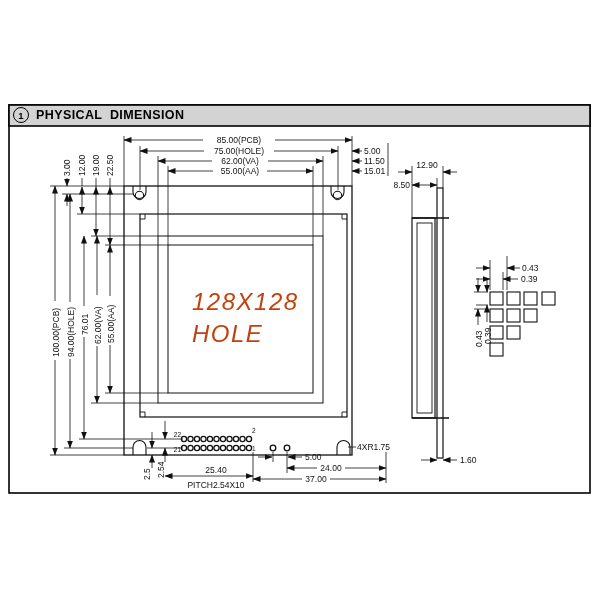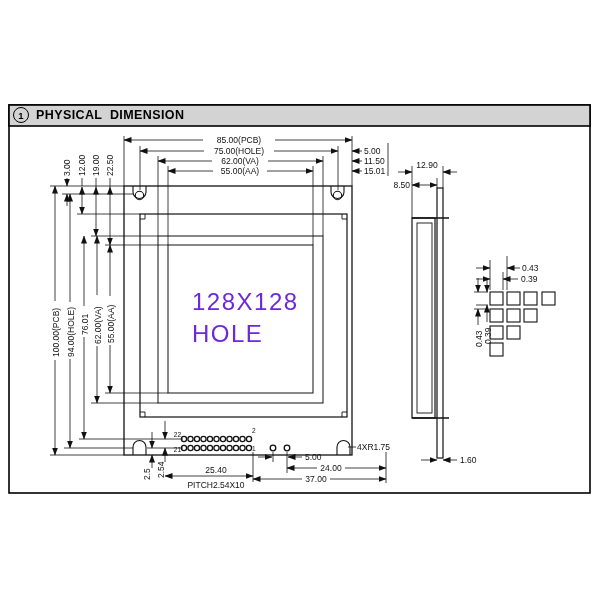--- a/index.html
+++ b/index.html
@@ -6,21 +6,21 @@
   #stage{position:relative;width:600px;height:600px;background:#ffffff;overflow:hidden;
          font-family:"Liberation Sans",sans-serif;}
   svg{position:absolute;left:0;top:0;}
   svg text{font-family:"Liberation Sans",sans-serif;font-size:8.5px;fill:#111;}
   svg text.tiny{font-size:6.5px;}
   .titlebar-text{position:absolute;left:13px;top:106px;height:18px;display:flex;align-items:center;gap:7px;}
   .title-circle{display:inline-flex;align-items:center;justify-content:center;width:14px;height:14px;
     border:1.4px solid #000;border-radius:50%;font-size:9.5px;font-weight:bold;color:#000;}
   .title-label{font-size:12.5px;font-weight:bold;color:#000;letter-spacing:.4px;white-space:pre;}
   .display-text{position:absolute;left:192px;top:286px;font-size:24px;line-height:32px;
-    color:#6d28d9;letter-spacing:1.5px;white-space:pre;}
+    color:#c2410c;letter-spacing:1.5px;white-space:pre;font-style:italic;}
 </style>
 </head>
 <body>
 
 <div id="stage">
 
 <svg width="600" height="600" viewBox="0 0 600 600">
   <defs>
     <marker id="arr" markerWidth="8" markerHeight="6" refX="7.5" refY="3" orient="auto" markerUnits="userSpaceOnUse">
       <path d="M0,0 L8,3 L0,6 z" fill="#111"></path>

